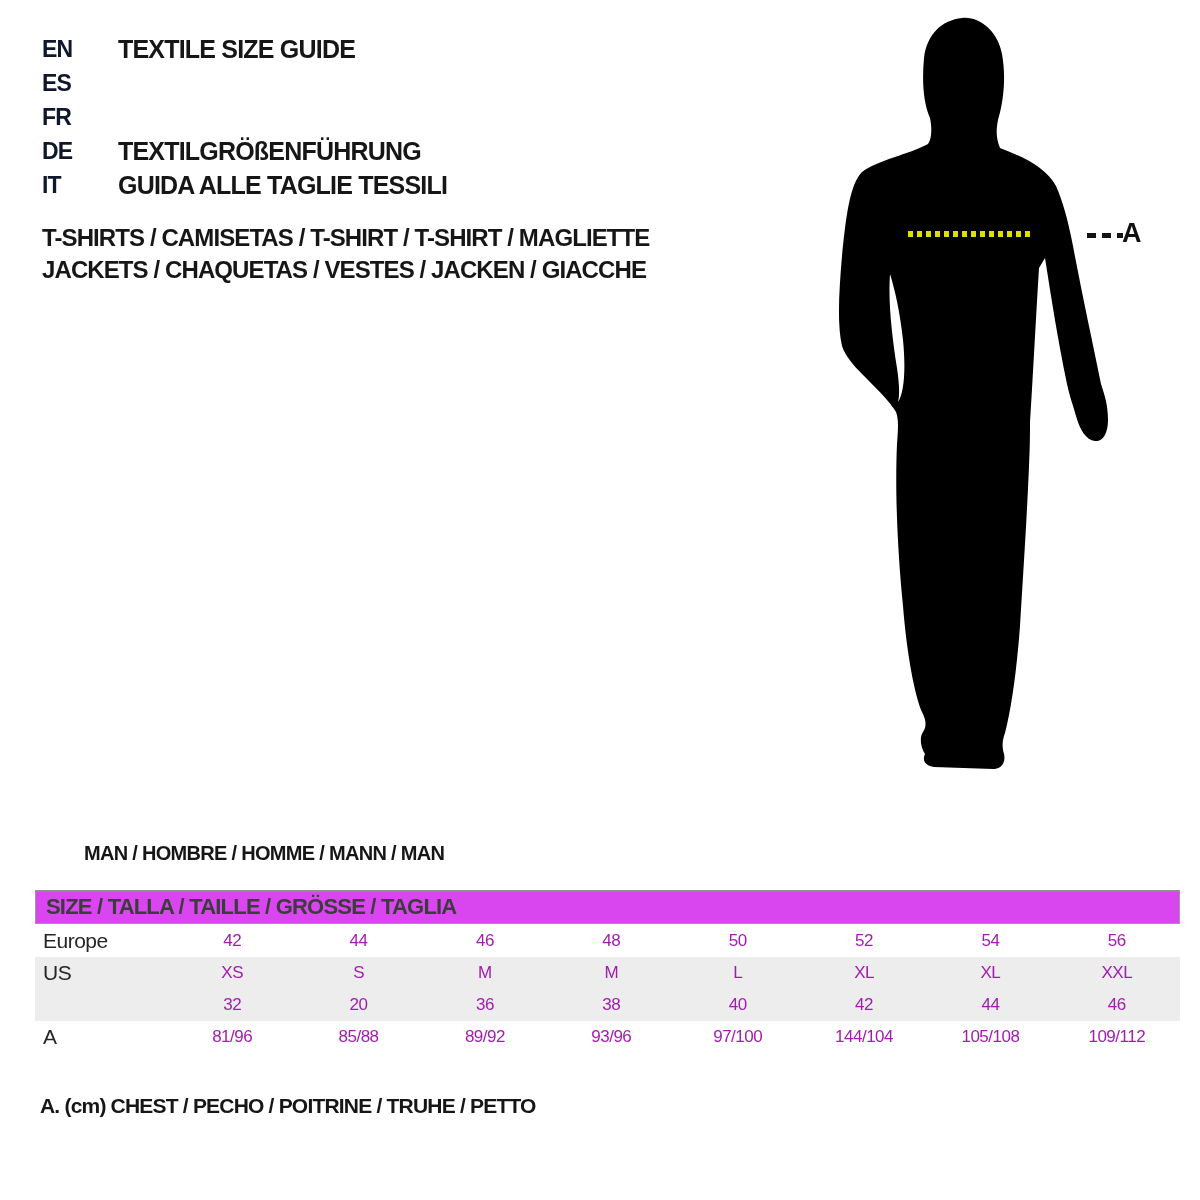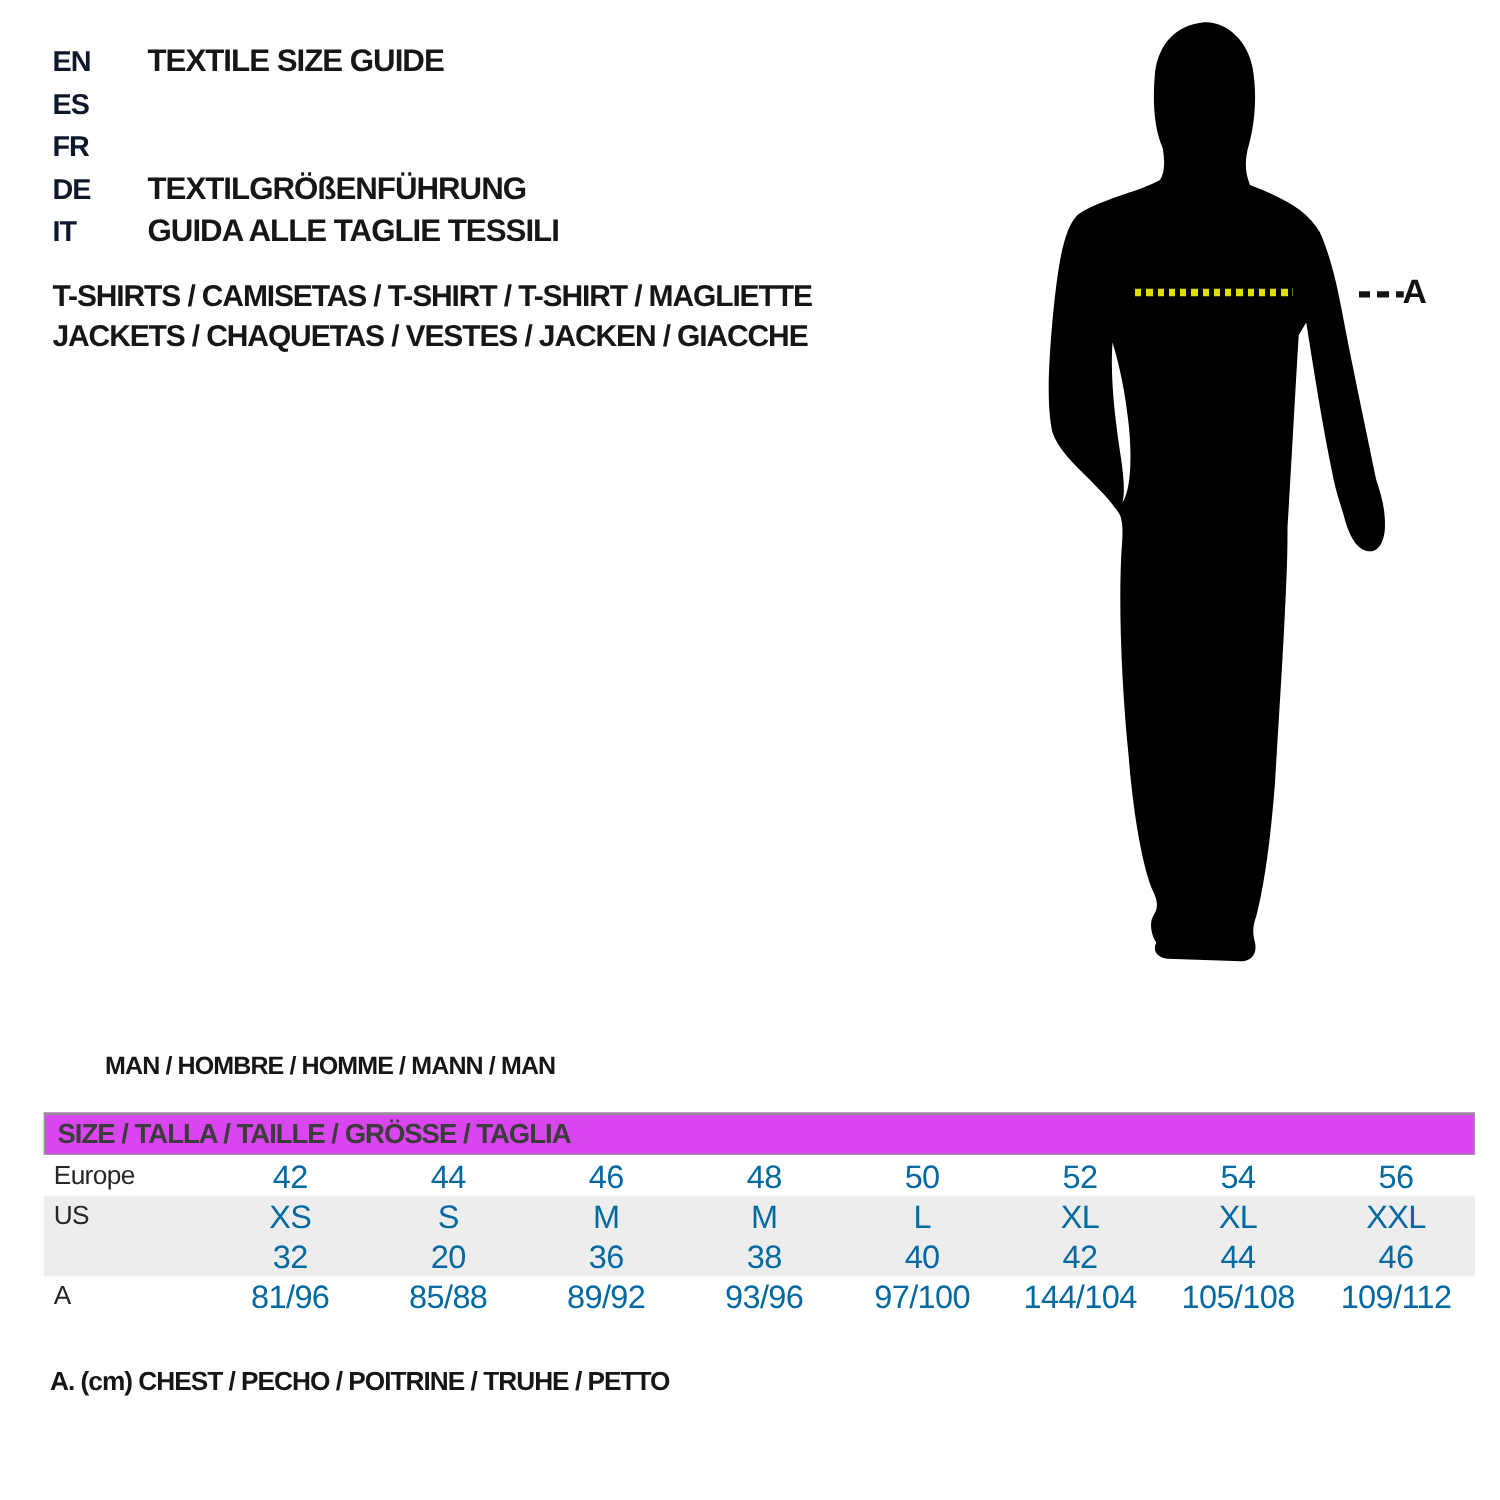--- a/index.html
+++ b/index.html
@@ -56,22 +56,22 @@
     white-space: nowrap;
   }
   .size-table { position: absolute; left: 35px; top: 925px; width: 1145px; }
   .size-row { display: flex; height: 32px; line-height: 32px; }
   .size-row.shaded { background: #ededed; }
   .row-label {
     width: 134px; padding-left: 8px; font-size: 21px; font-weight: 400;
     letter-spacing: -0.5px; color: #262626;
   }
   .size-cell {
-    flex: 1 1 0; text-align: center; font-size: 26px; font-weight: 400;
-    letter-spacing: -0.5px; color: #0369a1;
+    flex: 1 1 0; text-align: center; font-size: 17px; font-weight: 400;
+    letter-spacing: -0.5px; color: #a21caf;
   }
 
   .footnote {
     position: absolute; left: 40px; top: 1094px; font-size: 21px; font-weight: 700;
     letter-spacing: -0.8px; color: #161616; white-space: nowrap;
   }
 </style>
 </head>
 <body>
 

